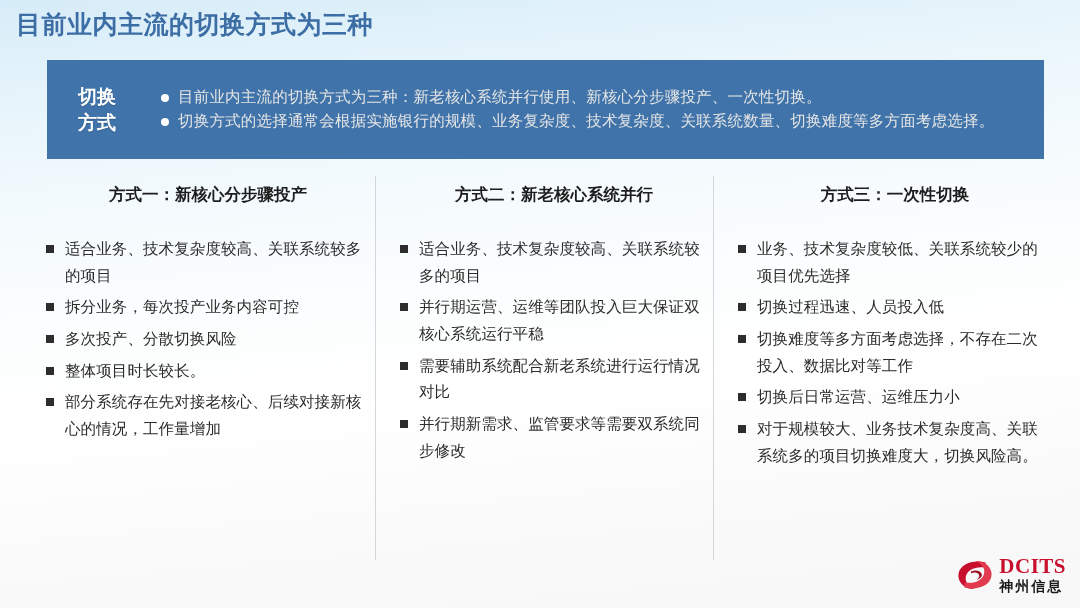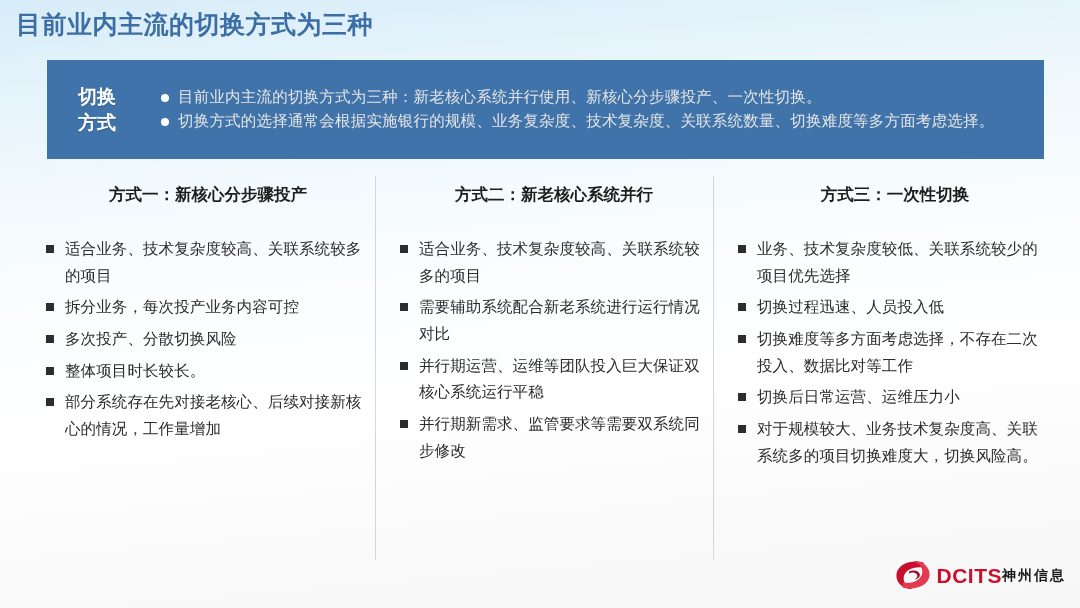--- a/index.html
+++ b/index.html
@@ -150,23 +150,24 @@
     align-items: center;
     height: 42px;
   }
   #logo-mark {
     width: 40px;
     height: 40px;
     margin-right: 4px;
   }
   #logo-text {
     display: flex;
-    flex-direction: row;
+    flex-direction: column;
     justify-content: center;
     line-height: 1;
+    font-family: Liberation Serif, serif;
   }
   #logo-en {
     font-size: 21px;
     font-weight: bold;
     color: #c8102e;
     letter-spacing: 0.5px;
   }
   #logo-cn {
     font-size: 14px;
     font-weight: bold;
@@ -230,25 +231,25 @@
 
     <div class="column c2">
       <div class="col-head">方式二：新老核心系统并行</div>
       <ul class="col-list">
         <li class="col-item">
           <span class="sq-bullet"></span>
           <span class="item-text">适合业务、技术复杂度较高、关联系统较多的项目</span>
         </li>
         <li class="col-item">
           <span class="sq-bullet"></span>
+          <span class="item-text">并行期运营、运维等团队投入巨大保证双核心系统运行平稳</span>
+        </li>
+        <li class="col-item">
+          <span class="sq-bullet"></span>
           <span class="item-text">需要辅助系统配合新老系统进行运行情况对比</span>
-        </li>
-        <li class="col-item">
-          <span class="sq-bullet"></span>
-          <span class="item-text">并行期运营、运维等团队投入巨大保证双核心系统运行平稳</span>
         </li>
         <li class="col-item">
           <span class="sq-bullet"></span>
           <span class="item-text">并行期新需求、监管要求等需要双系统同步修改</span>
         </li>
       </ul>
       <div class="col-divider"></div>
     </div>
 
     <div class="column c3">

